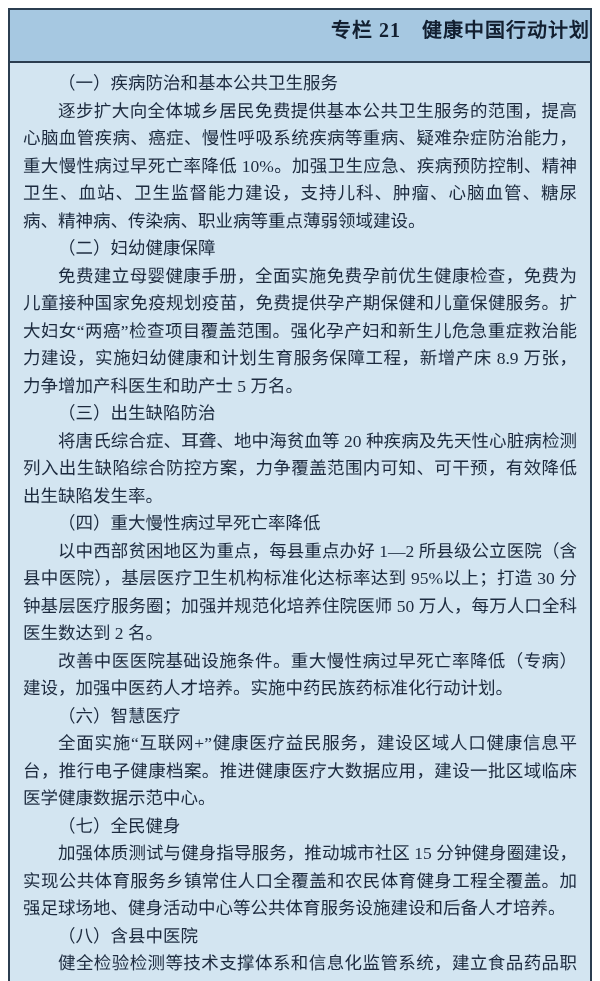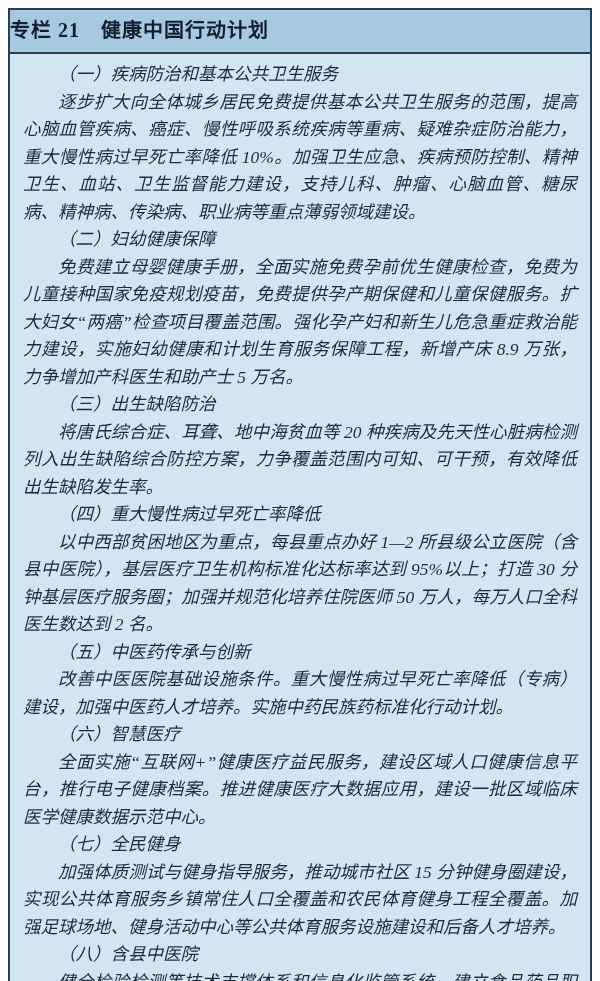--- a/index.html
+++ b/index.html
@@ -21,61 +21,59 @@
     font-family: "Liberation Serif", "DejaVu Serif", serif;
   }
   .panel {
     margin: 8px 8px 6px 8px;
     border: 2px solid var(--border-color);
     background: var(--body-bg);
   }
   .panel-header {
     background: var(--header-bg);
     border-bottom: 2px solid var(--border-color);
-    text-align: left;
-    padding: 4px 0 9px 0;
+    text-align: right;
+    padding: 4px 0 18px 0;
   }
   .panel-title {
     font-size: 20px;
     font-weight: bold;
     color: var(--title-color);
     letter-spacing: 1px;
   }
   .panel-body {
     padding: 7px 13px 9px 13px;
     color: var(--text-color);
     font-size: 17.5px;
   }
   .section-heading,
   .section-paragraph {
     margin: 0;
     text-indent: 2em;
     line-height: 27.5px;
     text-align: justify;
     text-justify: inter-ideograph;
-    font-style: italic;
   }
 </style>
 </head>
 <body>
 
 <div class="panel">
   <div class="panel-header">
     <span class="panel-title">专栏 21　健康中国行动计划</span>
   </div>
   <div class="panel-body" id="sections-container">
       <p class="section-heading">（一）疾病防治和基本公共卫生服务</p>
       <p class="section-paragraph">逐步扩大向全体城乡居民免费提供基本公共卫生服务的范围，提高心脑血管疾病、癌症、慢性呼吸系统疾病等重病、疑难杂症防治能力，重大慢性病过早死亡率降低 10%。加强卫生应急、疾病预防控制、精神卫生、血站、卫生监督能力建设，支持儿科、肿瘤、心脑血管、糖尿病、精神病、传染病、职业病等重点薄弱领域建设。</p>
       <p class="section-heading">（二）妇幼健康保障</p>
       <p class="section-paragraph">免费建立母婴健康手册，全面实施免费孕前优生健康检查，免费为儿童接种国家免疫规划疫苗，免费提供孕产期保健和儿童保健服务。扩大妇女“两癌”检查项目覆盖范围。强化孕产妇和新生儿危急重症救治能力建设，实施妇幼健康和计划生育服务保障工程，新增产床 8.9 万张，力争增加产科医生和助产士 5 万名。</p>
       <p class="section-heading">（三）出生缺陷防治</p>
       <p class="section-paragraph">将唐氏综合症、耳聋、地中海贫血等 20 种疾病及先天性心脏病检测列入出生缺陷综合防控方案，力争覆盖范围内可知、可干预，有效降低出生缺陷发生率。</p>
       <p class="section-heading">（四）重大慢性病过早死亡率降低</p>
       <p class="section-paragraph">以中西部贫困地区为重点，每县重点办好 1—2 所县级公立医院（含县中医院），基层医疗卫生机构标准化达标率达到 95%以上；打造 30 分钟基层医疗服务圈；加强并规范化培养住院医师 50 万人，每万人口全科医生数达到 2 名。</p>
-      <p class="section-heading">（五）中医药传承与创新</p>
       <p class="section-paragraph">改善中医医院基础设施条件。重大慢性病过早死亡率降低（专病）建设，加强中医药人才培养。实施中药民族药标准化行动计划。</p>
       <p class="section-heading">（六）智慧医疗</p>
       <p class="section-paragraph">全面实施“互联网+”健康医疗益民服务，建设区域人口健康信息平台，推行电子健康档案。推进健康医疗大数据应用，建设一批区域临床医学健康数据示范中心。</p>
       <p class="section-heading">（七）全民健身</p>
       <p class="section-paragraph">加强体质测试与健身指导服务，推动城市社区 15 分钟健身圈建设，实现公共体育服务乡镇常住人口全覆盖和农民体育健身工程全覆盖。加强足球场地、健身活动中心等公共体育服务设施建设和后备人才培养。</p>
       <p class="section-heading">（八）含县中医院</p>
       <p class="section-paragraph">健全检验检测等技术支撑体系和信息化监管系统，建立食品药品职业化检查员队伍，实现各级监管队伍装备配备标准化，全面提升治理能力。</p>
     </div>
 </div>
 

